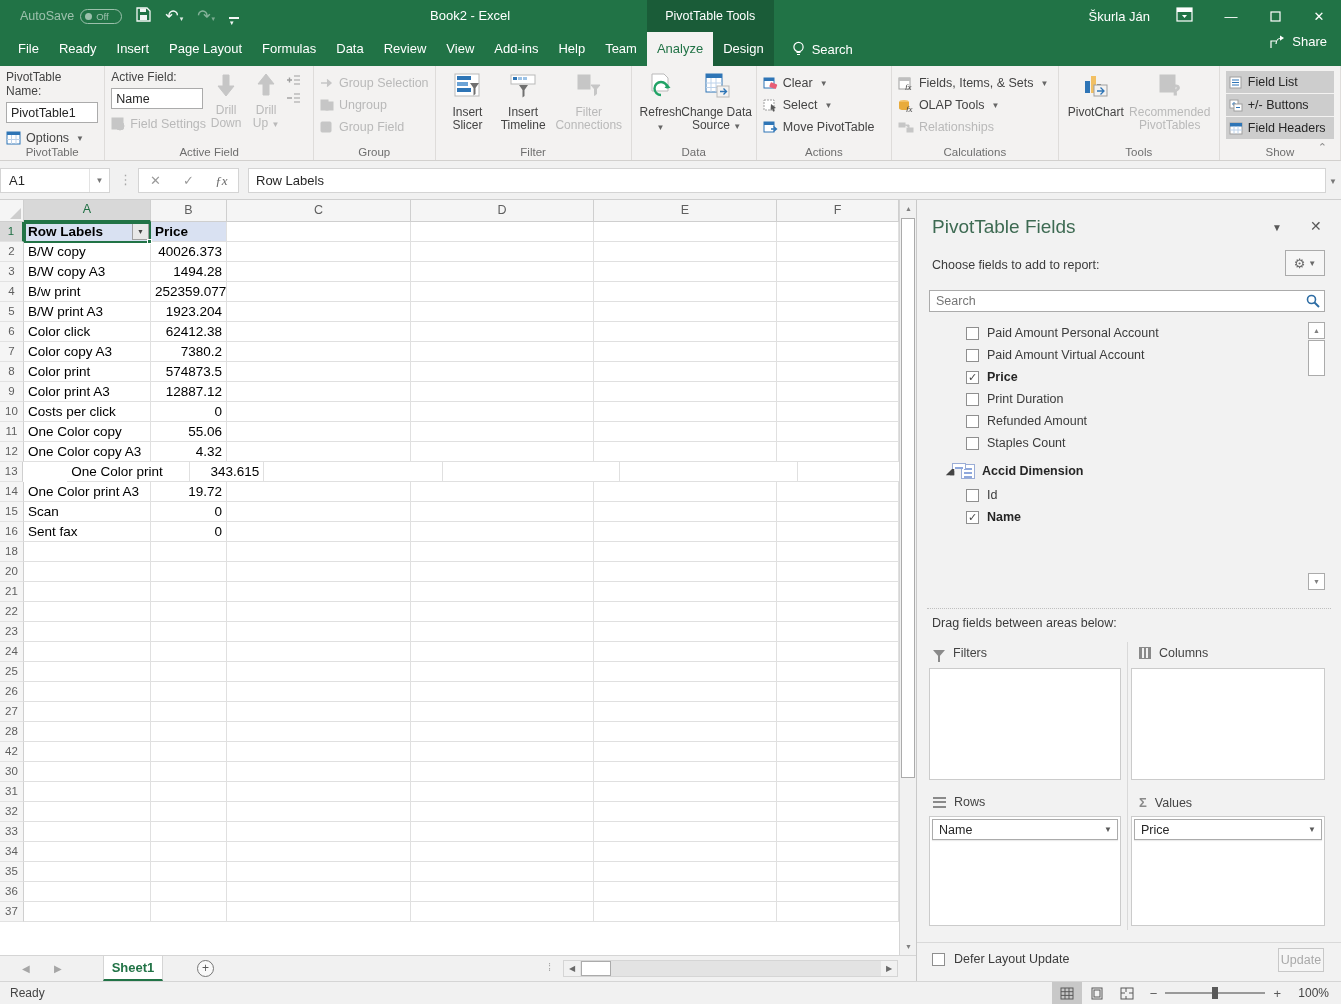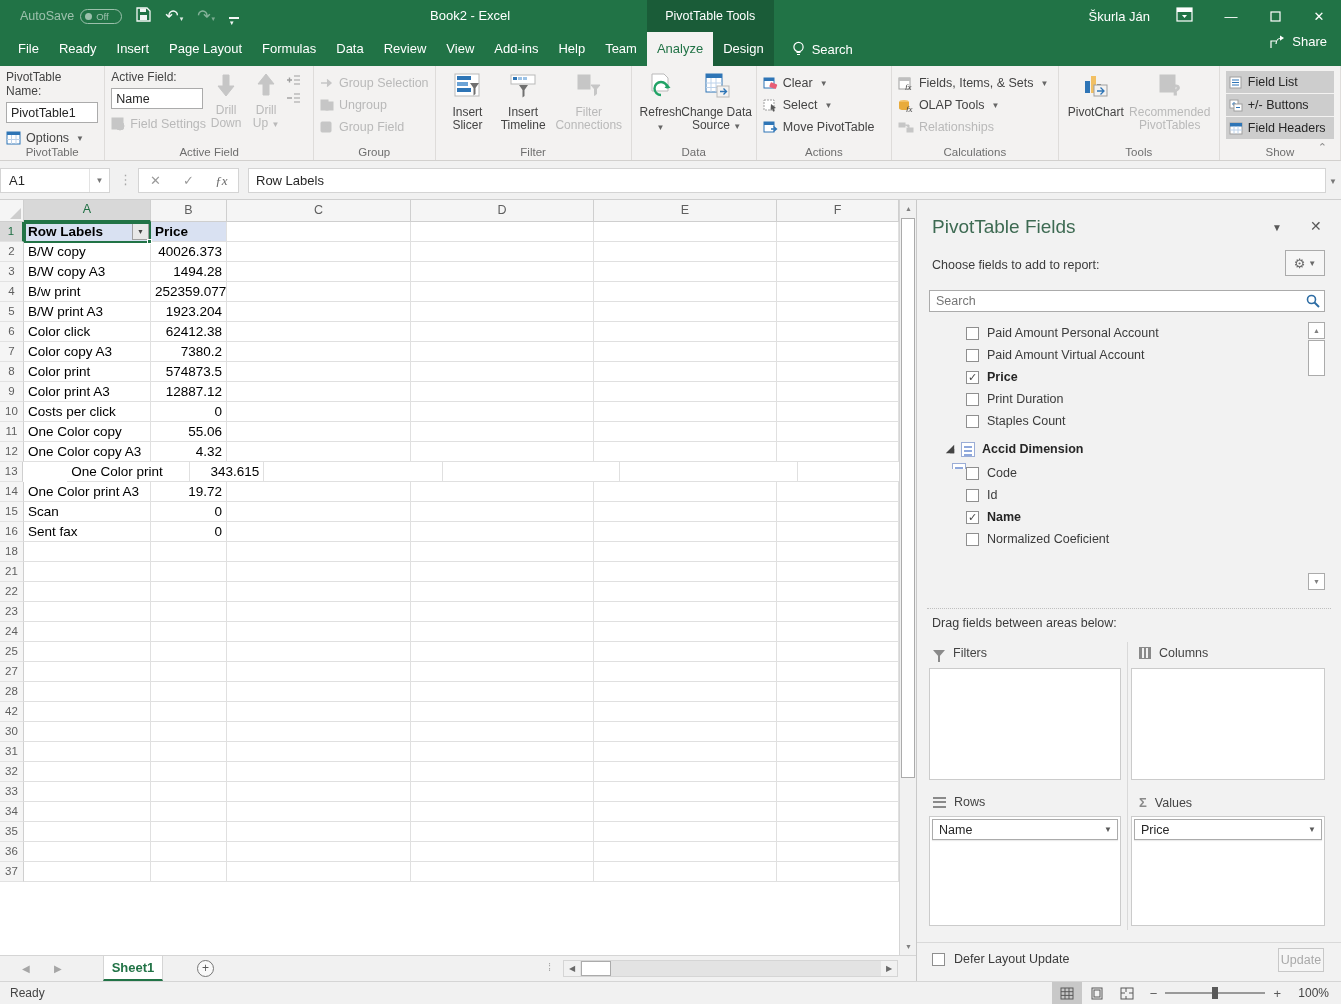--- a/index.html
+++ b/index.html
@@ -646,20 +646,29 @@
         <div class="grow">
           <div class="rnum">18</div>
           <div class="cell" style="width: 127px;"></div>
           <div class="cell" style="width: 76px;"></div>
           <div class="cell" style="width: 184px;"></div>
           <div class="cell" style="width: 183px;"></div>
           <div class="cell" style="width: 183px;"></div>
           <div class="cell" style="width: 122px;"></div>
         </div>
         <div class="grow">
+          <div class="rnum">20</div>
+          <div class="cell" style="width: 127px;"></div>
+          <div class="cell" style="width: 76px;"></div>
+          <div class="cell" style="width: 184px;"></div>
+          <div class="cell" style="width: 183px;"></div>
+          <div class="cell" style="width: 183px;"></div>
+          <div class="cell" style="width: 122px;"></div>
+        </div>
+        <div class="grow">
           <div class="rnum">21</div>
           <div class="cell" style="width: 127px;"></div>
           <div class="cell" style="width: 76px;"></div>
           <div class="cell" style="width: 184px;"></div>
           <div class="cell" style="width: 183px;"></div>
           <div class="cell" style="width: 183px;"></div>
           <div class="cell" style="width: 122px;"></div>
         </div>
         <div class="grow">
           <div class="rnum">22</div>
@@ -683,20 +692,29 @@
           <div class="rnum">24</div>
           <div class="cell" style="width: 127px;"></div>
           <div class="cell" style="width: 76px;"></div>
           <div class="cell" style="width: 184px;"></div>
           <div class="cell" style="width: 183px;"></div>
           <div class="cell" style="width: 183px;"></div>
           <div class="cell" style="width: 122px;"></div>
         </div>
         <div class="grow">
           <div class="rnum">25</div>
+          <div class="cell" style="width: 127px;"></div>
+          <div class="cell" style="width: 76px;"></div>
+          <div class="cell" style="width: 184px;"></div>
+          <div class="cell" style="width: 183px;"></div>
+          <div class="cell" style="width: 183px;"></div>
+          <div class="cell" style="width: 122px;"></div>
+        </div>
+        <div class="grow">
+          <div class="rnum">26</div>
           <div class="cell" style="width: 127px;"></div>
           <div class="cell" style="width: 76px;"></div>
           <div class="cell" style="width: 184px;"></div>
           <div class="cell" style="width: 183px;"></div>
           <div class="cell" style="width: 183px;"></div>
           <div class="cell" style="width: 122px;"></div>
         </div>
         <div class="grow">
           <div class="rnum">27</div>
           <div class="cell" style="width: 127px;"></div>
@@ -878,42 +896,38 @@
         <div class="frow checked">
           <span class="cb">✓</span>
           <span class="flabel">Price</span>
         </div>
         <div class="frow">
           <span class="cb"></span>
           <span class="flabel">Print Duration</span>
         </div>
         <div class="frow">
           <span class="cb"></span>
+          <span class="flabel">Refunded Amount</span>
+        </div>
+        <div class="frow">
+          <span class="cb"></span>
           <span class="flabel">Staples Count</span>
         </div>
         <div class="grow-hdr">
           <span class="tri"></span>
           <span class="g-ico"></span>
           <span class="flabel">Accid Dimension</span>
         </div>
         <div class="frow">
           <span class="cb"></span>
-          <span class="flabel">Code</span>
-        </div>
-        <div class="frow">
-          <span class="cb"></span>
           <span class="flabel">Id</span>
         </div>
         <div class="frow checked">
           <span class="cb">✓</span>
           <span class="flabel">Name</span>
-        </div>
-        <div class="frow">
-          <span class="cb"></span>
-          <span class="flabel">Normalized Coeficient</span>
         </div>
       </div>
     <div class="partial-ico"></div>
     <div class="list-scroll">
       <div class="ls-btn">▲</div>
       <div class="ls-thumb"></div>
       <div class="ls-btn ls-down">▼</div>
     </div>
     <div class="dotted"></div>
     <div class="draghint">Drag fields between areas below:</div>

